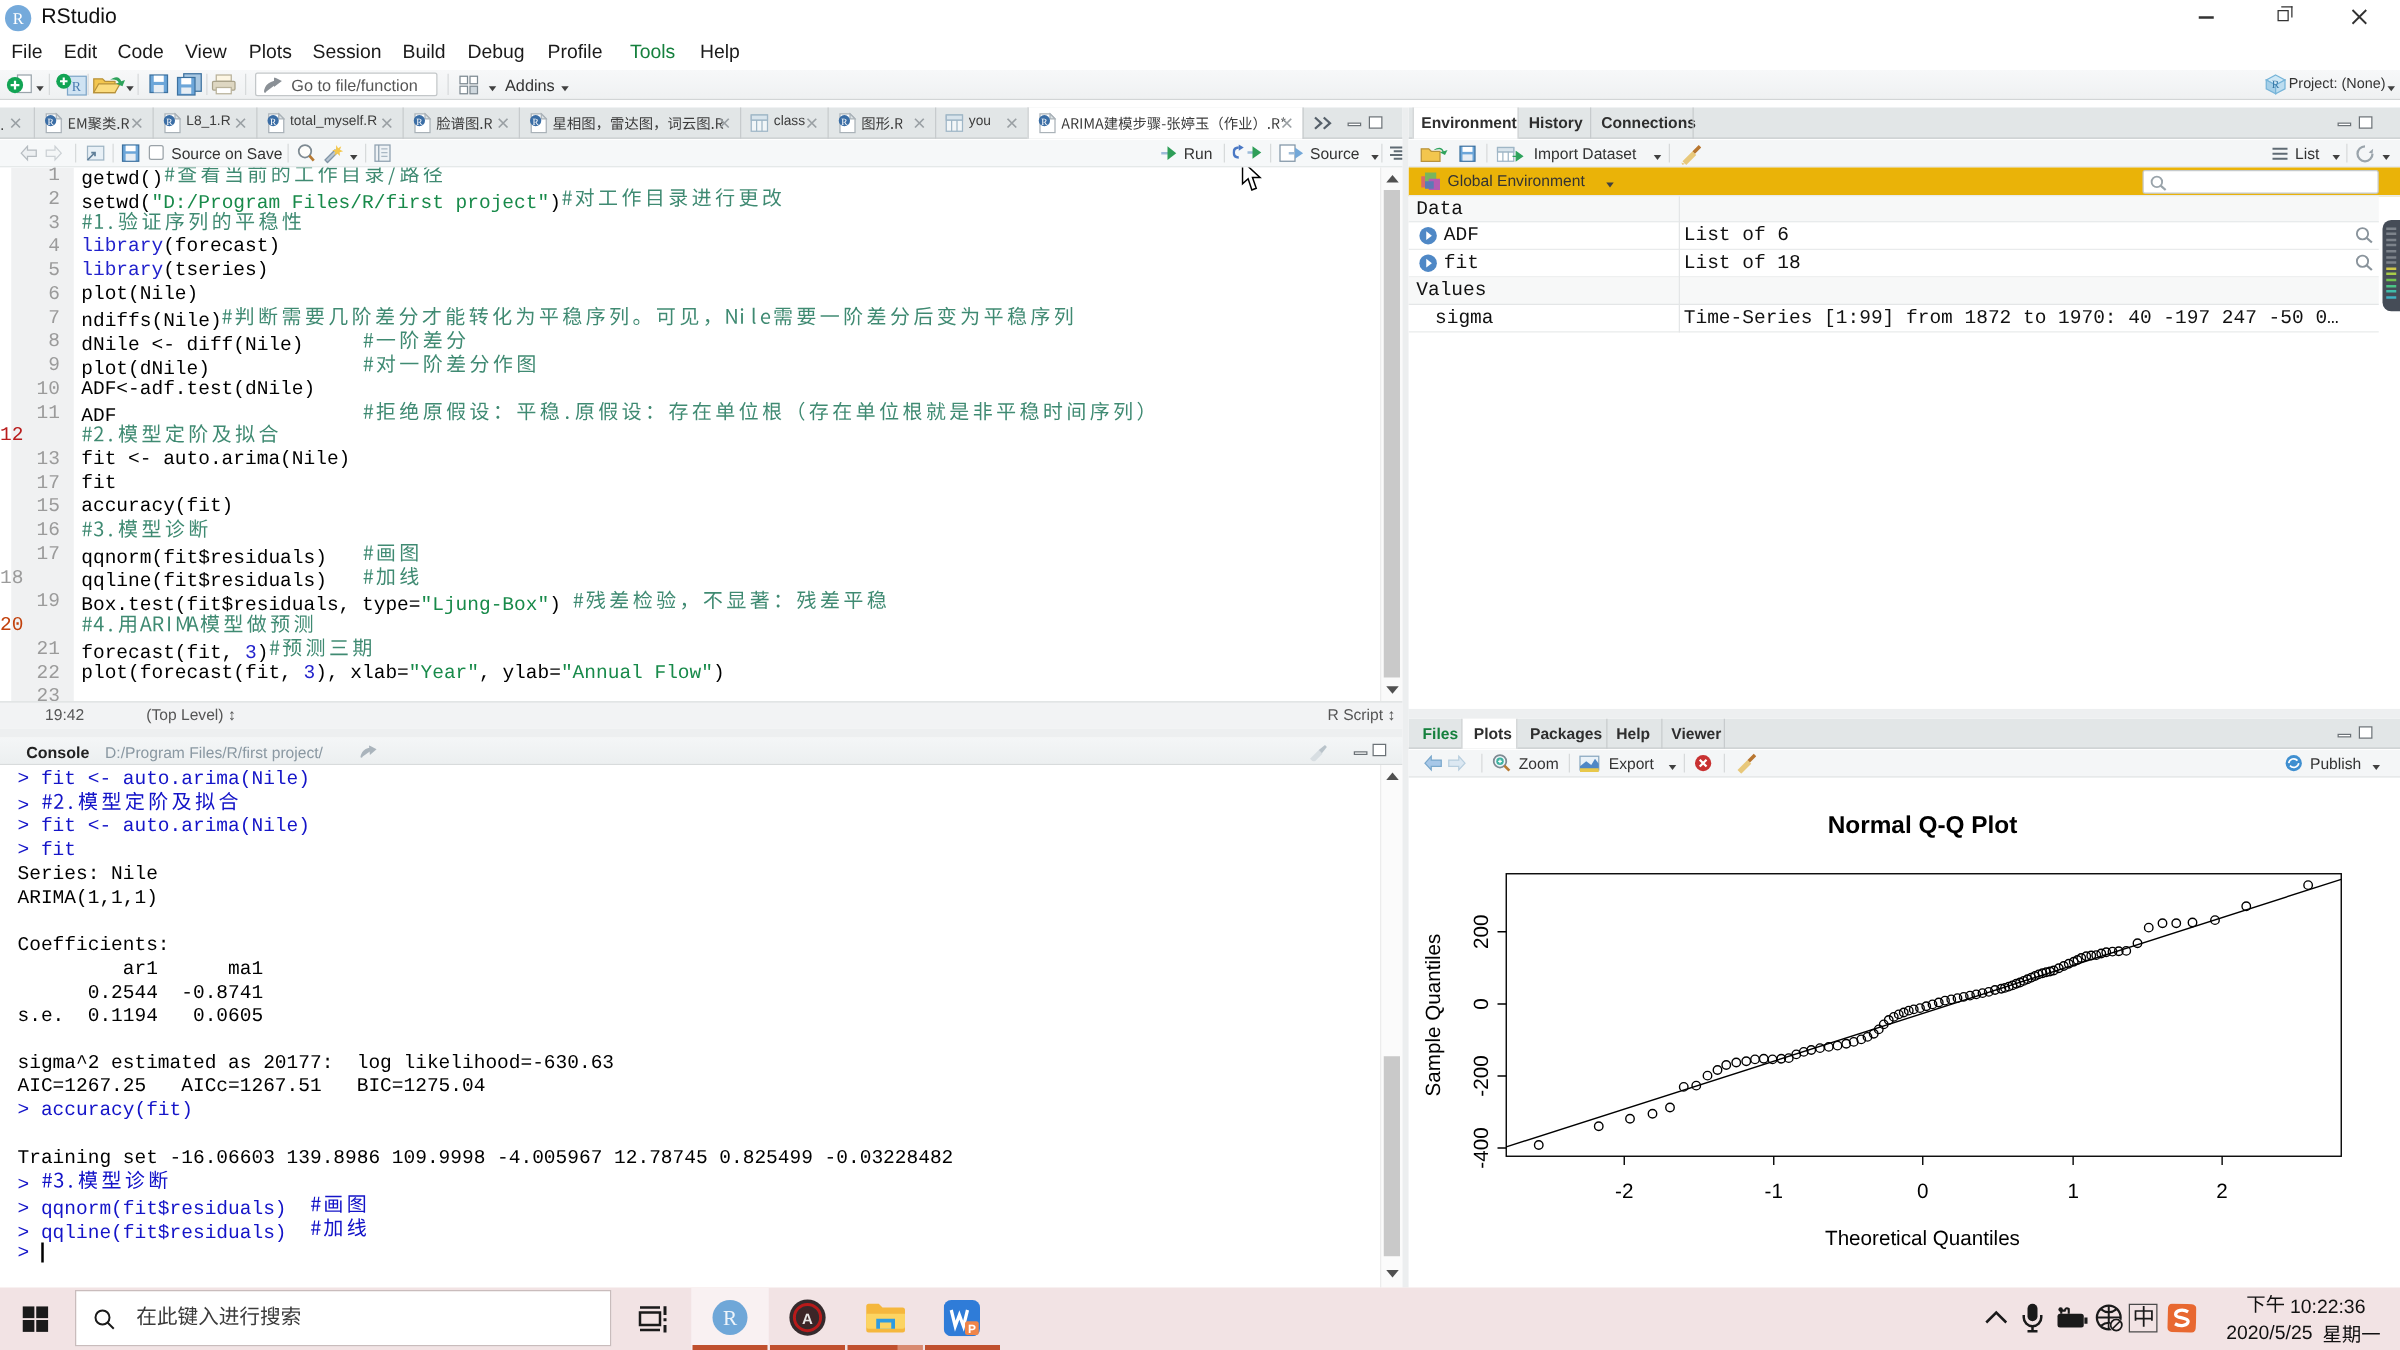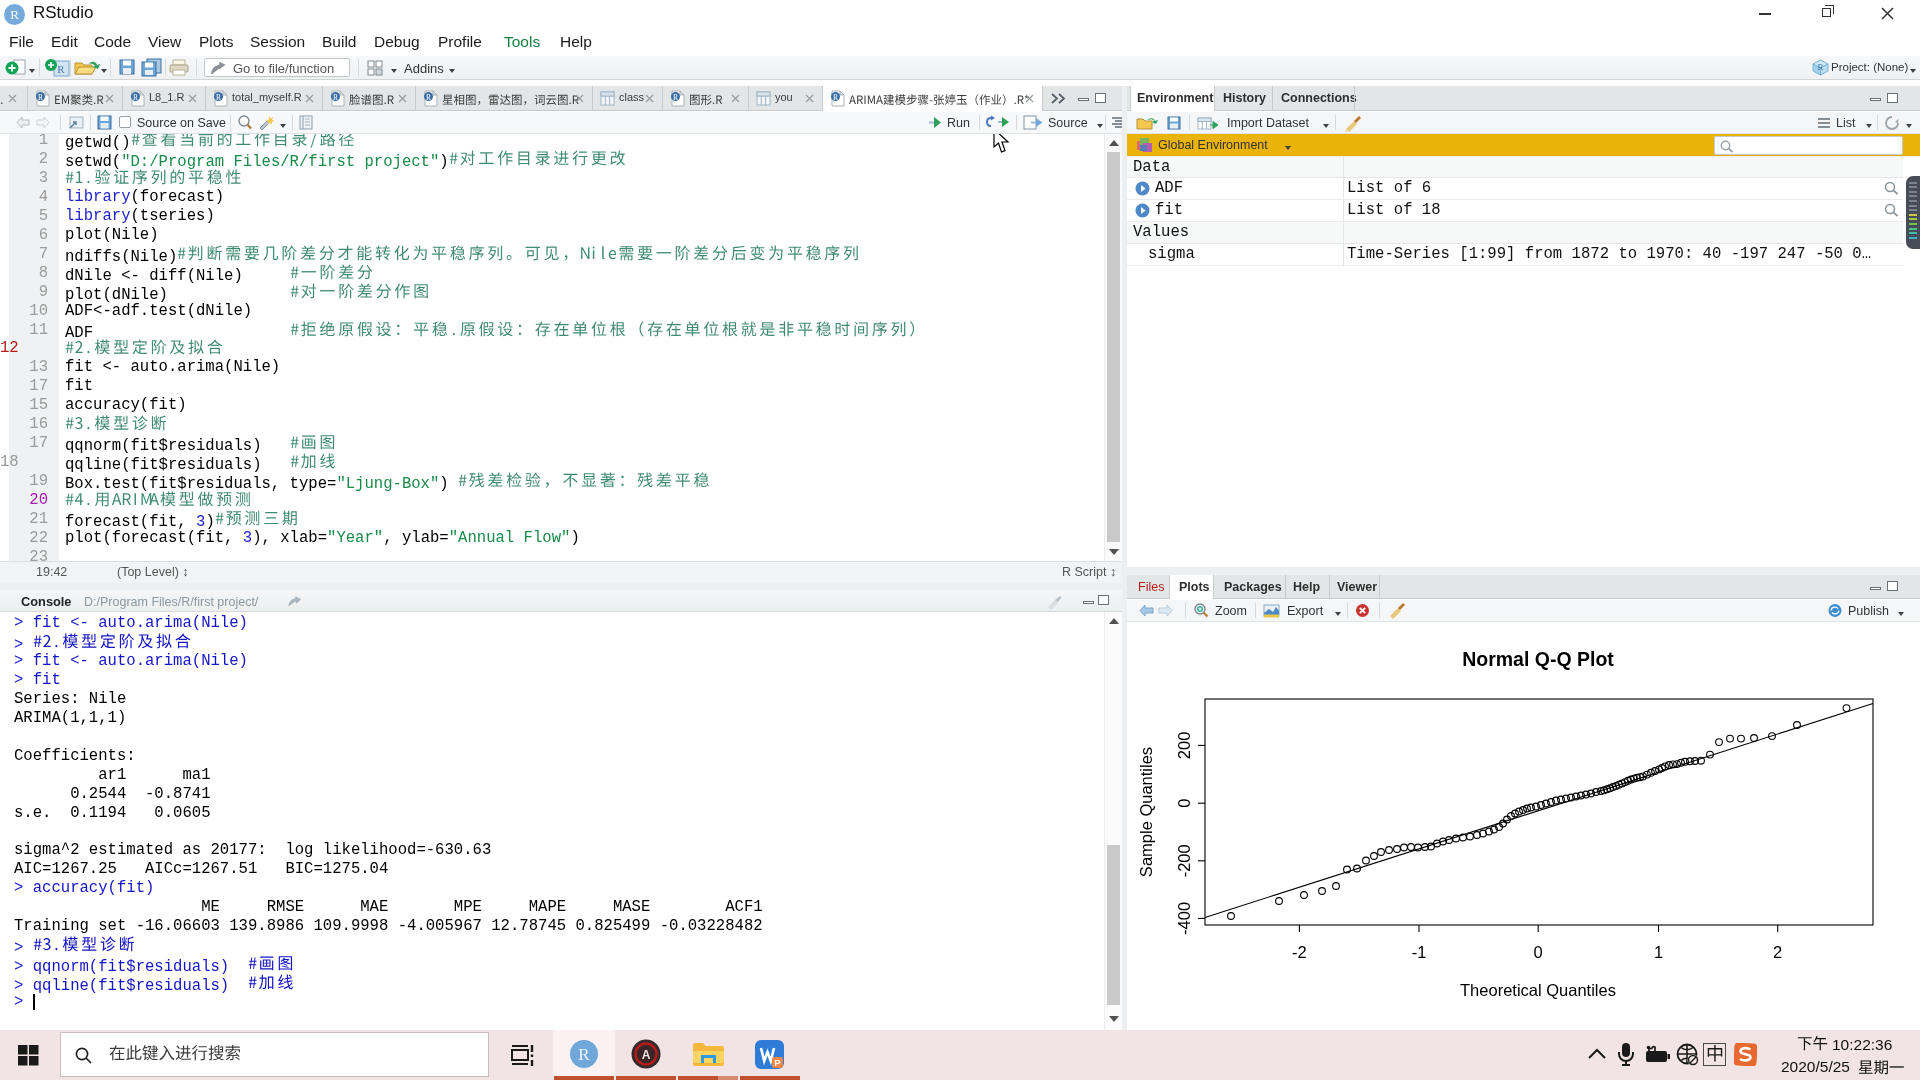--- a/index.html
+++ b/index.html
@@ -343,21 +343,21 @@
     <div class="abs mono" style="left:0;top:167.5px;width:48px;text-align:right;color:#9b9b9b">10</div>
     <div class="abs mono" style="left:0;top:186.5px;width:48px;text-align:right;color:#9b9b9b">11</div>
     <div class="abs mono" style="left:0;top:205.4px;width:48px;text-align:left;color:#b91c1c">12</div>
     <div class="abs mono" style="left:0;top:224.4px;width:48px;text-align:right;color:#9b9b9b">13</div>
     <div class="abs mono" style="left:0;top:243.3px;width:48px;text-align:right;color:#9b9b9b">17</div>
     <div class="abs mono" style="left:0;top:262.3px;width:48px;text-align:right;color:#9b9b9b">15</div>
     <div class="abs mono" style="left:0;top:281.2px;width:48px;text-align:right;color:#9b9b9b">16</div>
     <div class="abs mono" style="left:0;top:300.2px;width:48px;text-align:right;color:#9b9b9b">17</div>
     <div class="abs mono" style="left:0;top:319.1px;width:48px;color:#9b9b9b">18</div>
     <div class="abs mono" style="left:0;top:338.1px;width:48px;text-align:right;color:#9b9b9b">19</div>
-    <div class="abs mono" style="left:0;top:357.1px;width:48px;text-align:right;color:#a21caf">20</div>
+    <div class="abs mono" style="left:0;top:357.1px;width:48px;color:#c2410c">20</div>
     <div class="abs mono" style="left:0;top:376.0px;width:48px;text-align:right;color:#9b9b9b">21</div>
     <div class="abs mono" style="left:0;top:394.9px;width:48px;text-align:right;color:#9b9b9b">22</div>
     <div class="abs mono" style="left:0;top:413.9px;width:48px;text-align:right;color:#9b9b9b">23</div>
     <div class="abs mono" style="left:65px;top:-3.0px;color:#000"><span>getwd()</span><svg class="zh" style="width:225px;height:19px;" viewBox="0 0 225 19">
         <g fill="#3f8a72" transform="translate(0,14)">
           <use href="#g32" transform="translate(0.2,0) scale(0.01600,-0.01600)"></use>
           <use href="#g33" transform="translate(10.7,0) scale(0.01600,-0.01600)"></use>
           <use href="#g34" transform="translate(29.4,0) scale(0.01600,-0.01600)"></use>
           <use href="#g35" transform="translate(48.2,0) scale(0.01600,-0.01600)"></use>
           <use href="#g36" transform="translate(66.9,0) scale(0.01600,-0.01600)"></use>
@@ -645,21 +645,20 @@
     <div class="abs mono" style="left:14px;top:118.8px;color:#000"><span>ARIMA(1,1,1) </span></div>
     <div class="abs mono" style="left:14px;top:137.7px;color:#000"></div>
     <div class="abs mono" style="left:14px;top:156.7px;color:#000"><span>Coefficients:</span></div>
     <div class="abs mono" style="left:14px;top:175.6px;color:#000"><span>         ar1      ma1</span></div>
     <div class="abs mono" style="left:14px;top:194.5px;color:#000"><span>      0.2544  -0.8741</span></div>
     <div class="abs mono" style="left:14px;top:213.5px;color:#000"><span>s.e.  0.1194   0.0605</span></div>
     <div class="abs mono" style="left:14px;top:232.4px;color:#000"></div>
     <div class="abs mono" style="left:14px;top:251.4px;color:#000"><span>sigma^2 estimated as 20177:  log likelihood=-630.63</span></div>
     <div class="abs mono" style="left:14px;top:270.4px;color:#000"><span>AIC=1267.25   AICc=1267.51   BIC=1275.04</span></div>
     <div class="abs mono" style="left:14px;top:289.3px;color:#000"><span style="color:#1414c8">&gt; accuracy(fit)</span></div>
-    <div class="abs mono" style="left:14px;top:308.2px;color:#000"><span>                    ME     RMSE      MAE       MPE     MAPE     MASE        ACF1</span></div>
     <div class="abs mono" style="left:14px;top:327.2px;color:#000"><span>Training set -16.06603 139.8986 109.9998 -4.005967 12.78745 0.825499 -0.03228482</span></div>
     <div class="abs mono" style="left:14px;top:346.1px;color:#000"><span style="color:#1414c8">&gt; </span><svg class="zh" style="width:103px;height:19px;" viewBox="0 0 103 19">
         <g fill="#1414c8" transform="translate(0,14)">
           <use href="#g32" transform="translate(0.2,0) scale(0.01600,-0.01600)"></use>
           <use href="#g102" transform="translate(9.6,0) scale(0.01600,-0.01600)"></use>
           <use href="#g4" transform="translate(21.2,0) scale(0.01600,-0.01600)"></use>
           <use href="#g20" transform="translate(29.4,0) scale(0.01600,-0.01600)"></use>
           <use href="#g97" transform="translate(48.2,0) scale(0.01600,-0.01600)"></use>
           <use href="#g103" transform="translate(66.9,0) scale(0.01600,-0.01600)"></use>
           <use href="#g58" transform="translate(85.6,0) scale(0.01600,-0.01600)"></use>
@@ -795,21 +794,21 @@
     <div class="abs" style="left:3px;top:33px;width:8px;height:1.6px;background:#7d838b"></div>
     <div class="abs" style="left:3px;top:38px;width:8px;height:1.6px;background:#cfc74a"></div>
     <div class="abs" style="left:3px;top:42px;width:8px;height:1.6px;background:#a8cc4a"></div>
     <div class="abs" style="left:3px;top:47px;width:8px;height:1.6px;background:#72c44f"></div>
     <div class="abs" style="left:3px;top:52px;width:8px;height:1.6px;background:#4ac486"></div>
     <div class="abs" style="left:3px;top:56px;width:8px;height:1.6px;background:#40bcaa"></div>
     <div class="abs" style="left:3px;top:61px;width:8px;height:1.6px;background:#3fb2c4"></div>
   </div>
 <div class="abs" style="left:1127px;top:575px;width:793px;height:455px;background:#fff">
     <div class="abs" style="left:0;top:0;width:793px;height:24px;background:#e2e6e7;border-bottom:1px solid #c7cbcd">
-      <div class="abs" style="left:11px;top:5px;font-size:12.5px;font-weight:normal;color:#b91c1c">Files</div>
+      <div class="abs" style="left:11px;top:5px;font-size:12.5px;font-weight:bold;color:#15803d">Files</div>
       <div class="abs" style="left:42px;top:0;width:45px;height:24px;background:#fff;border-left:1px solid #c7cbcd;border-right:1px solid #c7cbcd"></div>
       <div class="abs" style="left:52px;top:5px;font-size:12.5px;font-weight:bold;color:#2e2e2e">Plots</div>
       <div class="abs" style="left:97px;top:5px;font-size:12.5px;font-weight:bold;color:#2e2e2e">Packages</div>
       <div class="abs" style="left:166px;top:5px;font-size:12.5px;font-weight:bold;color:#2e2e2e">Help</div>
       <div class="abs" style="left:210px;top:5px;font-size:12.5px;font-weight:bold;color:#2e2e2e">Viewer</div>
       <div class="abs" style="left:158px;top:0;width:1px;height:24px;background:#c7cbcd"></div>
       <div class="abs" style="left:202px;top:0;width:1px;height:24px;background:#c7cbcd"></div>
       <div class="abs" style="left:252px;top:0;width:1px;height:24px;background:#c7cbcd"></div>
       <div class="abs" style="left:743px;top:12px;width:11px;height:3px;background:#fff;border:1px solid #6b7277"></div>
       <div class="abs" style="left:760px;top:6px;width:11px;height:10px;background:#fff;border:1px solid #6b7277"></div>

